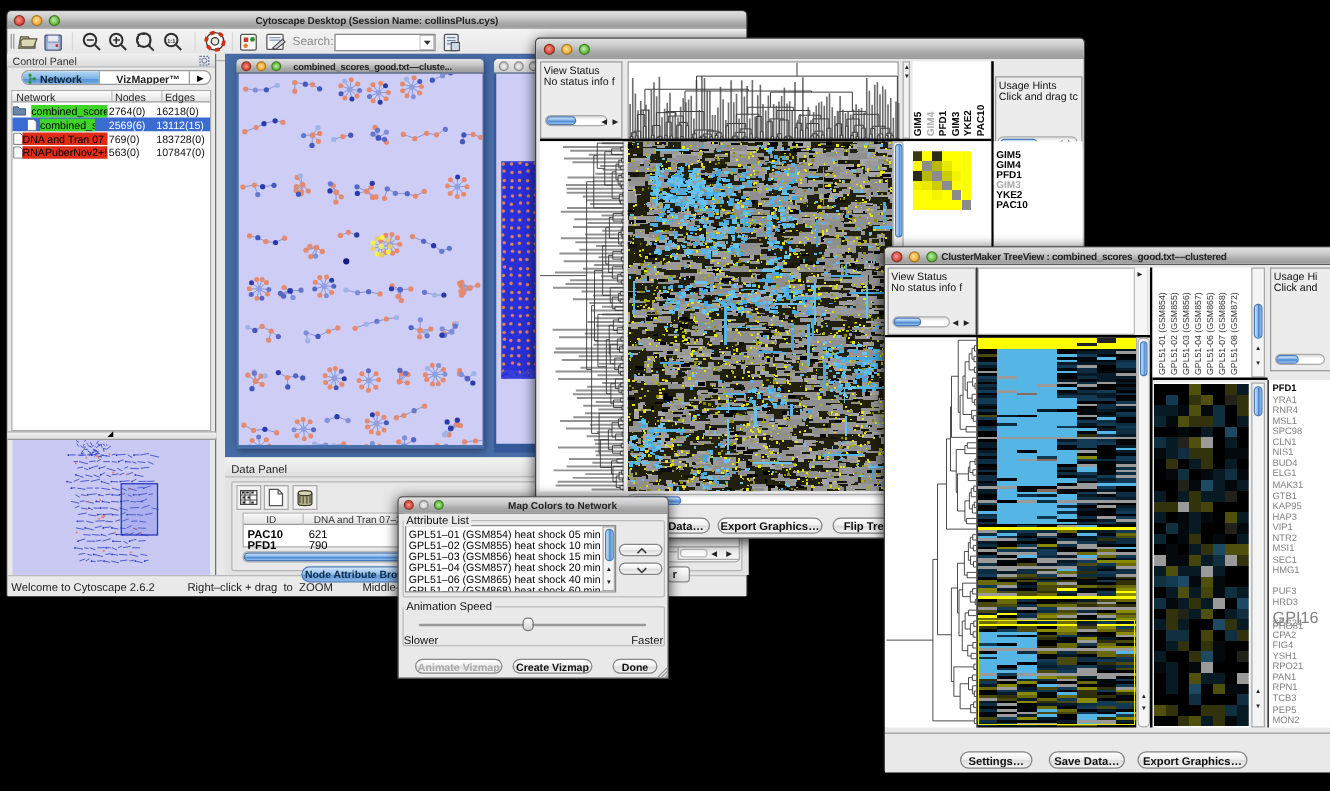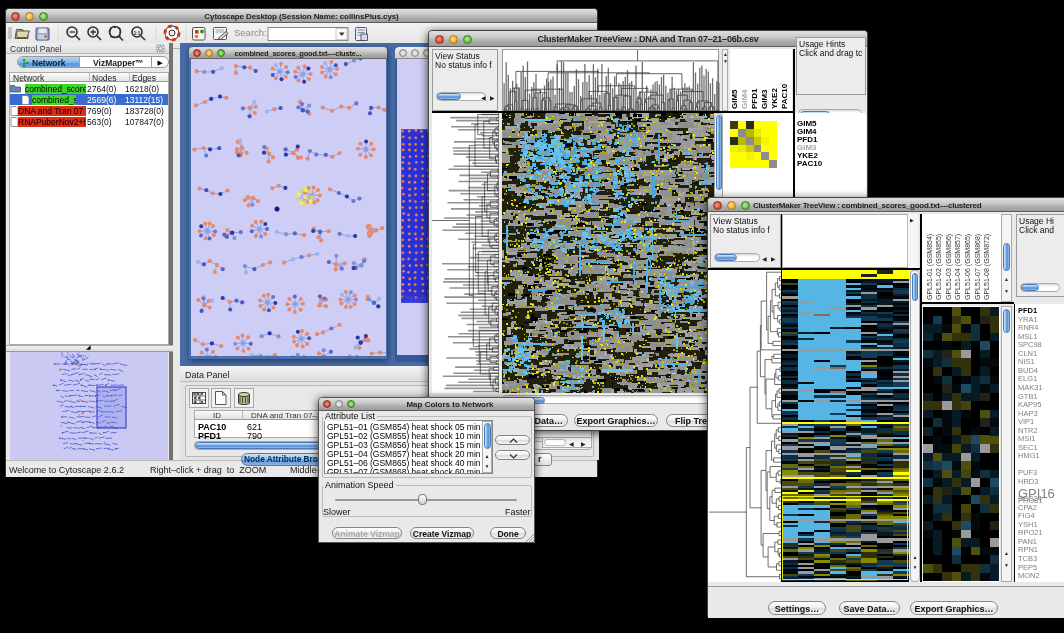--- a/index.html
+++ b/index.html
@@ -83,21 +83,21 @@
 <rect x="349.5" y="4.5" width="11" height="13" rx="1" fill="#e8eef8" stroke="#555" stroke-width="1"></rect>
 <path d="M351.5 7h7M351.5 9.5h7M351.5 12h7" stroke="#7788aa" stroke-width="1"></path>
 <rect x="355" y="11" width="6.5" height="6.5" fill="#d0d8ea" stroke="#444" stroke-width="0.8"></rect>
 </svg>
     </div>
     <div class="abs" style="left:0;top:451px;width:100%;height:17px;background:#e9e9e9;border-top:1px solid #bbb;font-size:9px;color:#222;">
       <span class="lbl" style="left:3px;top:4px;">Welcome to Cytoscape 2.6.2</span>
       <span class="lbl" style="left:144px;top:4px;">Right–click + drag&nbsp; to&nbsp; ZOOM</span>
       <span class="lbl" style="left:284px;top:4px;">Middle–</span>
     </div>
-    <div class="abs" style="left:0;top:34px;width:167px;height:417px;background:#e9e9e9;border-right:4px solid #737373;">
+    <div class="abs" style="left:0;top:34px;width:167px;height:417px;background:#e9e9e9;border-right:1px solid #737373;">
       <div class="abs" style="left:0;top:0;width:100%;height:11px;background:linear-gradient(#f0f0f0,#dcdcdc);border-bottom:1px solid #bbb;font-size:8.5px;color:#333;">
         <span class="lbl" style="left:4px;top:1px;">Control Panel</span>
         <svg width="9" height="9" style="right:4px;top:1px;">
           <rect x="1" y="1" width="7" height="7" fill="none" stroke="#667799" stroke-width="1" stroke-dasharray="1.5 1"></rect>
           <circle cx="4.5" cy="4.5" r="2" fill="none" stroke="#667799" stroke-width="0.8"></circle>
         </svg>
       </div>
       <div class="abs" style="left:11px;top:13px;width:152px;height:12px;background:#fff;border:1px solid #999;border-radius:6px;overflow:hidden;">
         <div class="abs" style="left:0;top:0;width:62px;height:12px;background:linear-gradient(#b5d7f2,#7db3e8 50%,#5795d8 55%,#7db0e2);border-right:1px solid #8aa;"></div>
         <span class="lbl" style="left:14px;top:1px;font-size:8.5px;font-weight:bold;color:#123;">Network</span>
@@ -951,21 +951,20 @@
         <div class="abs" style="left:356px;top:51px;width:50px;height:11px;background:#f4f4f4;border:1px solid #aaa;">
           <span class="arr" style="left:26px;top:2.5px;">◀</span>
           <span class="arr" style="left:38px;top:2.5px;">▶</span>
           <div class="abs" style="left:1px;top:1px;width:22px;height:7px;background:#fff;border:1px solid #bbb;border-radius:3px;"></div>
         </div>
       </div>
     </div>
   </div>
 <div class="win" style="left:428px;top:30px;width:440px;height:401px;border:1px solid #444;">
     <div class="tb" style="height:16px;"></div>
-    <div class="ttl" style="top:3px;font-size:9px;letter-spacing:-0.2px;">ClusterMaker TreeView : DNA and Tran 07–21–06b.csv</div>
     <span class="tl red" style="left:6px;top:3.5px;"></span>
     <span class="tl yel" style="left:20px;top:3.5px;"></span>
     <span class="tl grn" style="left:34px;top:3.5px;"></span>
     <div class="panel" style="left:3px;top:18px;width:66px;height:62px;">
       <span class="lbl" style="left:2px;top:1px;">View Status</span>
       <span class="lbl" style="left:2px;top:10px;">No status info f</span>
       <div class="sbtrack" style="left:3px;top:42px;width:50px;height:9px;">
         <div class="sbthumb" style="left:0px;top:0px;width:24px;height:7px;"></div>
       </div>
       <span class="arr" style="left:48px;top:45px;">◀</span>
@@ -985,21 +984,21 @@
       <svg width="62" height="62" viewBox="0 0 62 62" style="left:0;top:0;">
         <text transform="translate(7,60) rotate(-90)" font-size="8" font-weight="bold" fill="#000" font-family="Liberation Sans">GIM5</text>
         <text transform="translate(17,60) rotate(-90)" font-size="8" font-weight="bold" fill="#aaa" font-family="Liberation Sans">GIM4</text>
         <text transform="translate(27,60) rotate(-90)" font-size="8" font-weight="bold" fill="#000" font-family="Liberation Sans">PFD1</text>
         <text transform="translate(37,60) rotate(-90)" font-size="8" font-weight="bold" fill="#000" font-family="Liberation Sans">GIM3</text>
         <text transform="translate(47,60) rotate(-90)" font-size="8" font-weight="bold" fill="#000" font-family="Liberation Sans">YKE2</text>
         <text transform="translate(57,60) rotate(-90)" font-size="8" font-weight="bold" fill="#000" font-family="Liberation Sans">PAC10</text>
       </svg>
     </div>
     <div class="abs" style="left:364px;top:18px;width:2px;height:344px;background:#000;"></div>
-    <div class="panel" style="left:367px;top:6px;width:70px;height:58px;">
+    <div class="panel" style="left:367px;top:30px;width:70px;height:58px;">
       <span class="lbl" style="left:2px;top:1px;">Usage Hints</span>
       <span class="lbl" style="left:2px;top:10px;">Click and drag tc</span>
     </div>
     <div class="sbtrack" style="left:369px;top:78px;width:64px;height:9px;">
       <div class="sbthumb" style="left:1px;top:0.5px;width:30px;height:7px;"></div>
       <span class="arr" style="right:11px;top:1.5px;">◀</span>
       <span class="arr" style="right:2px;top:1.5px;">▶</span>
     </div>
     <div class="abs" style="left:3px;top:80px;width:361px;height:2px;background:#000;"></div>
     <div class="abs" style="left:3px;top:82px;width:67px;height:280px;background:#fff;border-right:1px solid #888;">

